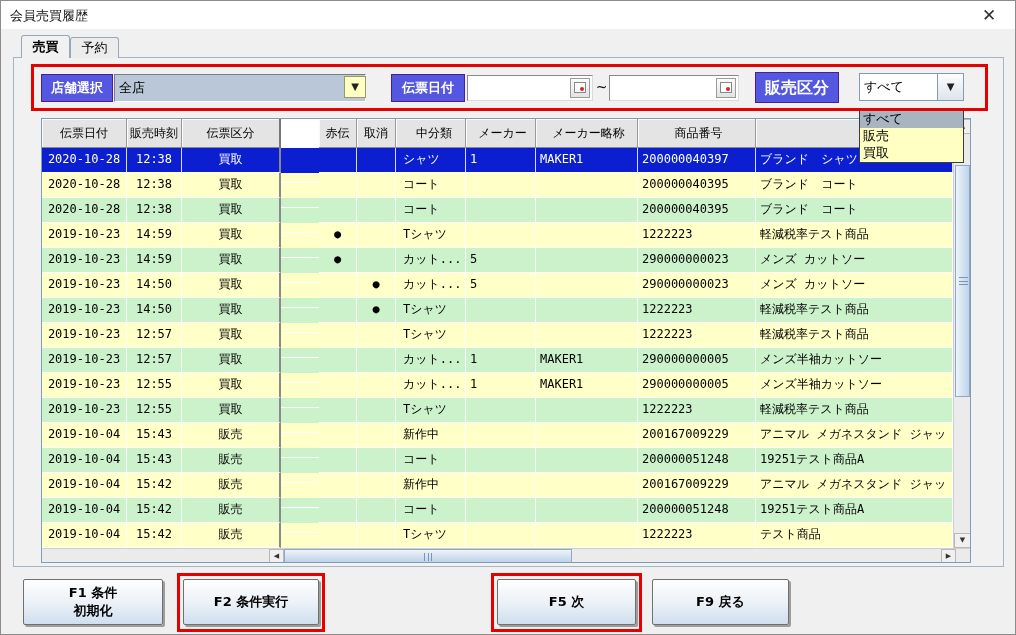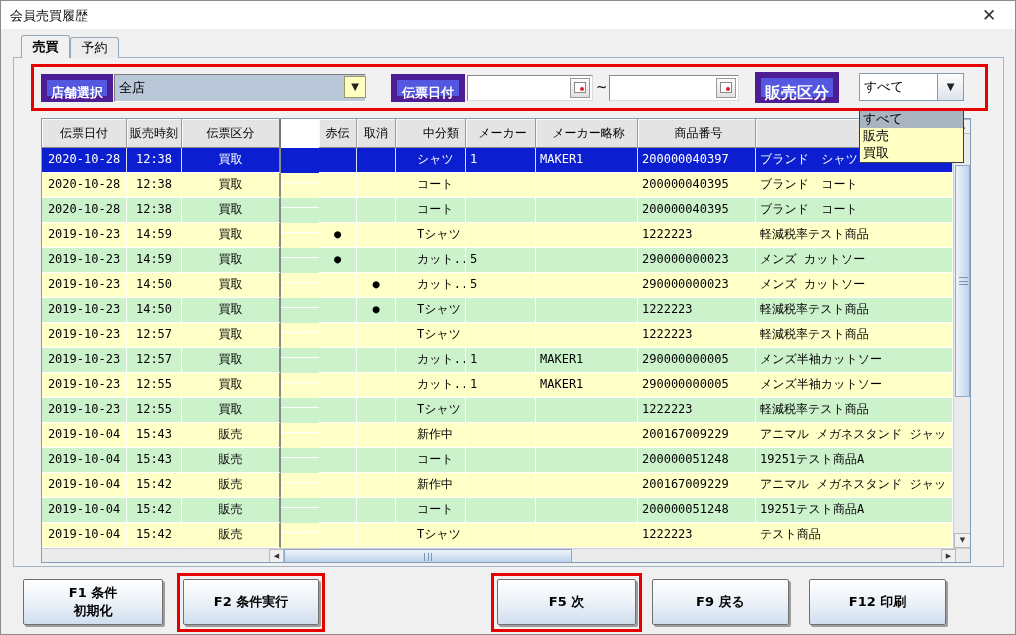--- a/index.html
+++ b/index.html
@@ -17,21 +17,21 @@
   
   .tab{ position:absolute; font-size:13px; text-align:center; border:1px solid #98a8b8;
     border-bottom:none; border-radius:3px 3px 0 0; background:#ececec; z-index:5; }
   .tab.active{ left:20px; top:34px; width:49px; height:23px; line-height:22px; background:#f1f1f1;
     font-weight:bold; z-index:7; }
   .tab.inactive{ left:69px; top:36px; width:49px; height:21px; line-height:20px; }
   .tab-panel{ position:absolute; left:12px; top:56px; width:991px; height:510px;
     border:1px solid #a4b6c6; background:#f1f1f1; }
   
   .flabel{ position:absolute; background:#5458e0; color:#fff; font-weight:bold; text-align:center;
-    border:6px solid #4c1d95; z-index:10; }
+    border:1px solid #4c1d95; z-index:10; }
   .lbl-store{ left:40px; top:73px; width:72px; height:28px; line-height:26px; font-size:13px; }
   .lbl-date{ left:390px; top:73px; width:74px; height:28px; line-height:26px; font-size:13px; }
   .lbl-sales{ left:754px; top:71px; width:84px; height:31px; line-height:29px; font-size:16px; }
   .combo-store{ position:absolute; left:113px; top:73px; width:252px; height:28px;
     background:#b9c7d9; border-top:1px solid #7c7c7c; border-left:1px solid #7c7c7c;
     border-bottom:1px solid #fdfdfd; border-right:1px solid #fdfdfd; z-index:10;
     font-size:13px; color:#000; line-height:26px; padding-left:4px; }
   .combo-store-btn{ position:absolute; right:2px; top:2px; width:22px; height:22px;
     background:#ffffc2; border:1px solid #98986a; text-align:center; line-height:20px;
     font-size:10px; color:#222; cursor:pointer; }
@@ -81,21 +81,21 @@
   .td{ border-right:1px solid rgba(255,255,255,.85); border-bottom:1px solid #fff;
     font-size:12px; line-height:23px; overflow:hidden; white-space:nowrap;
     font-family:"DejaVu Sans Mono","DejaVu Sans",monospace; }
   .c0{ width:85px; text-align:center; }
   .c1{ width:55px; text-align:center; }
   .c2{ width:99px; text-align:center; border-right:2px solid #8a8a8a !important; }
   .thead .c2{ border-right:2px solid #777 !important; }
   .c3{ width:38px; text-align:center;margin-top:34px; }
   .c4{ width:38px; text-align:center; }
   .c5{ width:39px; text-align:center; }
-  .c6{ width:70px; padding-left:21px; }
+  .c6{ width:70px; padding-left:7px; }
   .c7{ width:70px; padding-left:4px; }
   .c8{ width:102px; padding-left:4px; }
   .c9{ width:118px; padding-left:4px; }
   .c10{ flex:1; padding-left:4px; }
   
   .vscroll{ position:absolute; right:0; top:0; width:17px; height:429px; background:#ebebeb;
     border-left:1px solid #cfcfcf; }
   .vs-up{ position:absolute; left:0; top:0; width:17px; height:15px; background:#f0f0f0;
     border:1px solid #b8b8b8; font-size:7px; text-align:center; line-height:13px; color:#333; cursor:pointer; }
   .vs-thumb{ position:absolute; left:1px; top:46px; width:15px; height:232px;
@@ -404,19 +404,18 @@
       </div>
       <div class="hs-right">▶</div>
     </div>
   </div>
 
   <div class="fbtn b1">F1 条件
 初期化</div>
   <div class="fbtn b2">F2 条件実行</div>
   <div class="fbtn b4">F5 次</div>
   <div class="fbtn b5">F9 戻る</div>
-  <div class="fbtn b6">F12 印刷</div>
 
   <div class="redbox rb-filter"></div>
   <div class="redbox rb-f2"></div>
   <div class="redbox rb-f5"></div>
 
 </div>
 
 </body></html>

